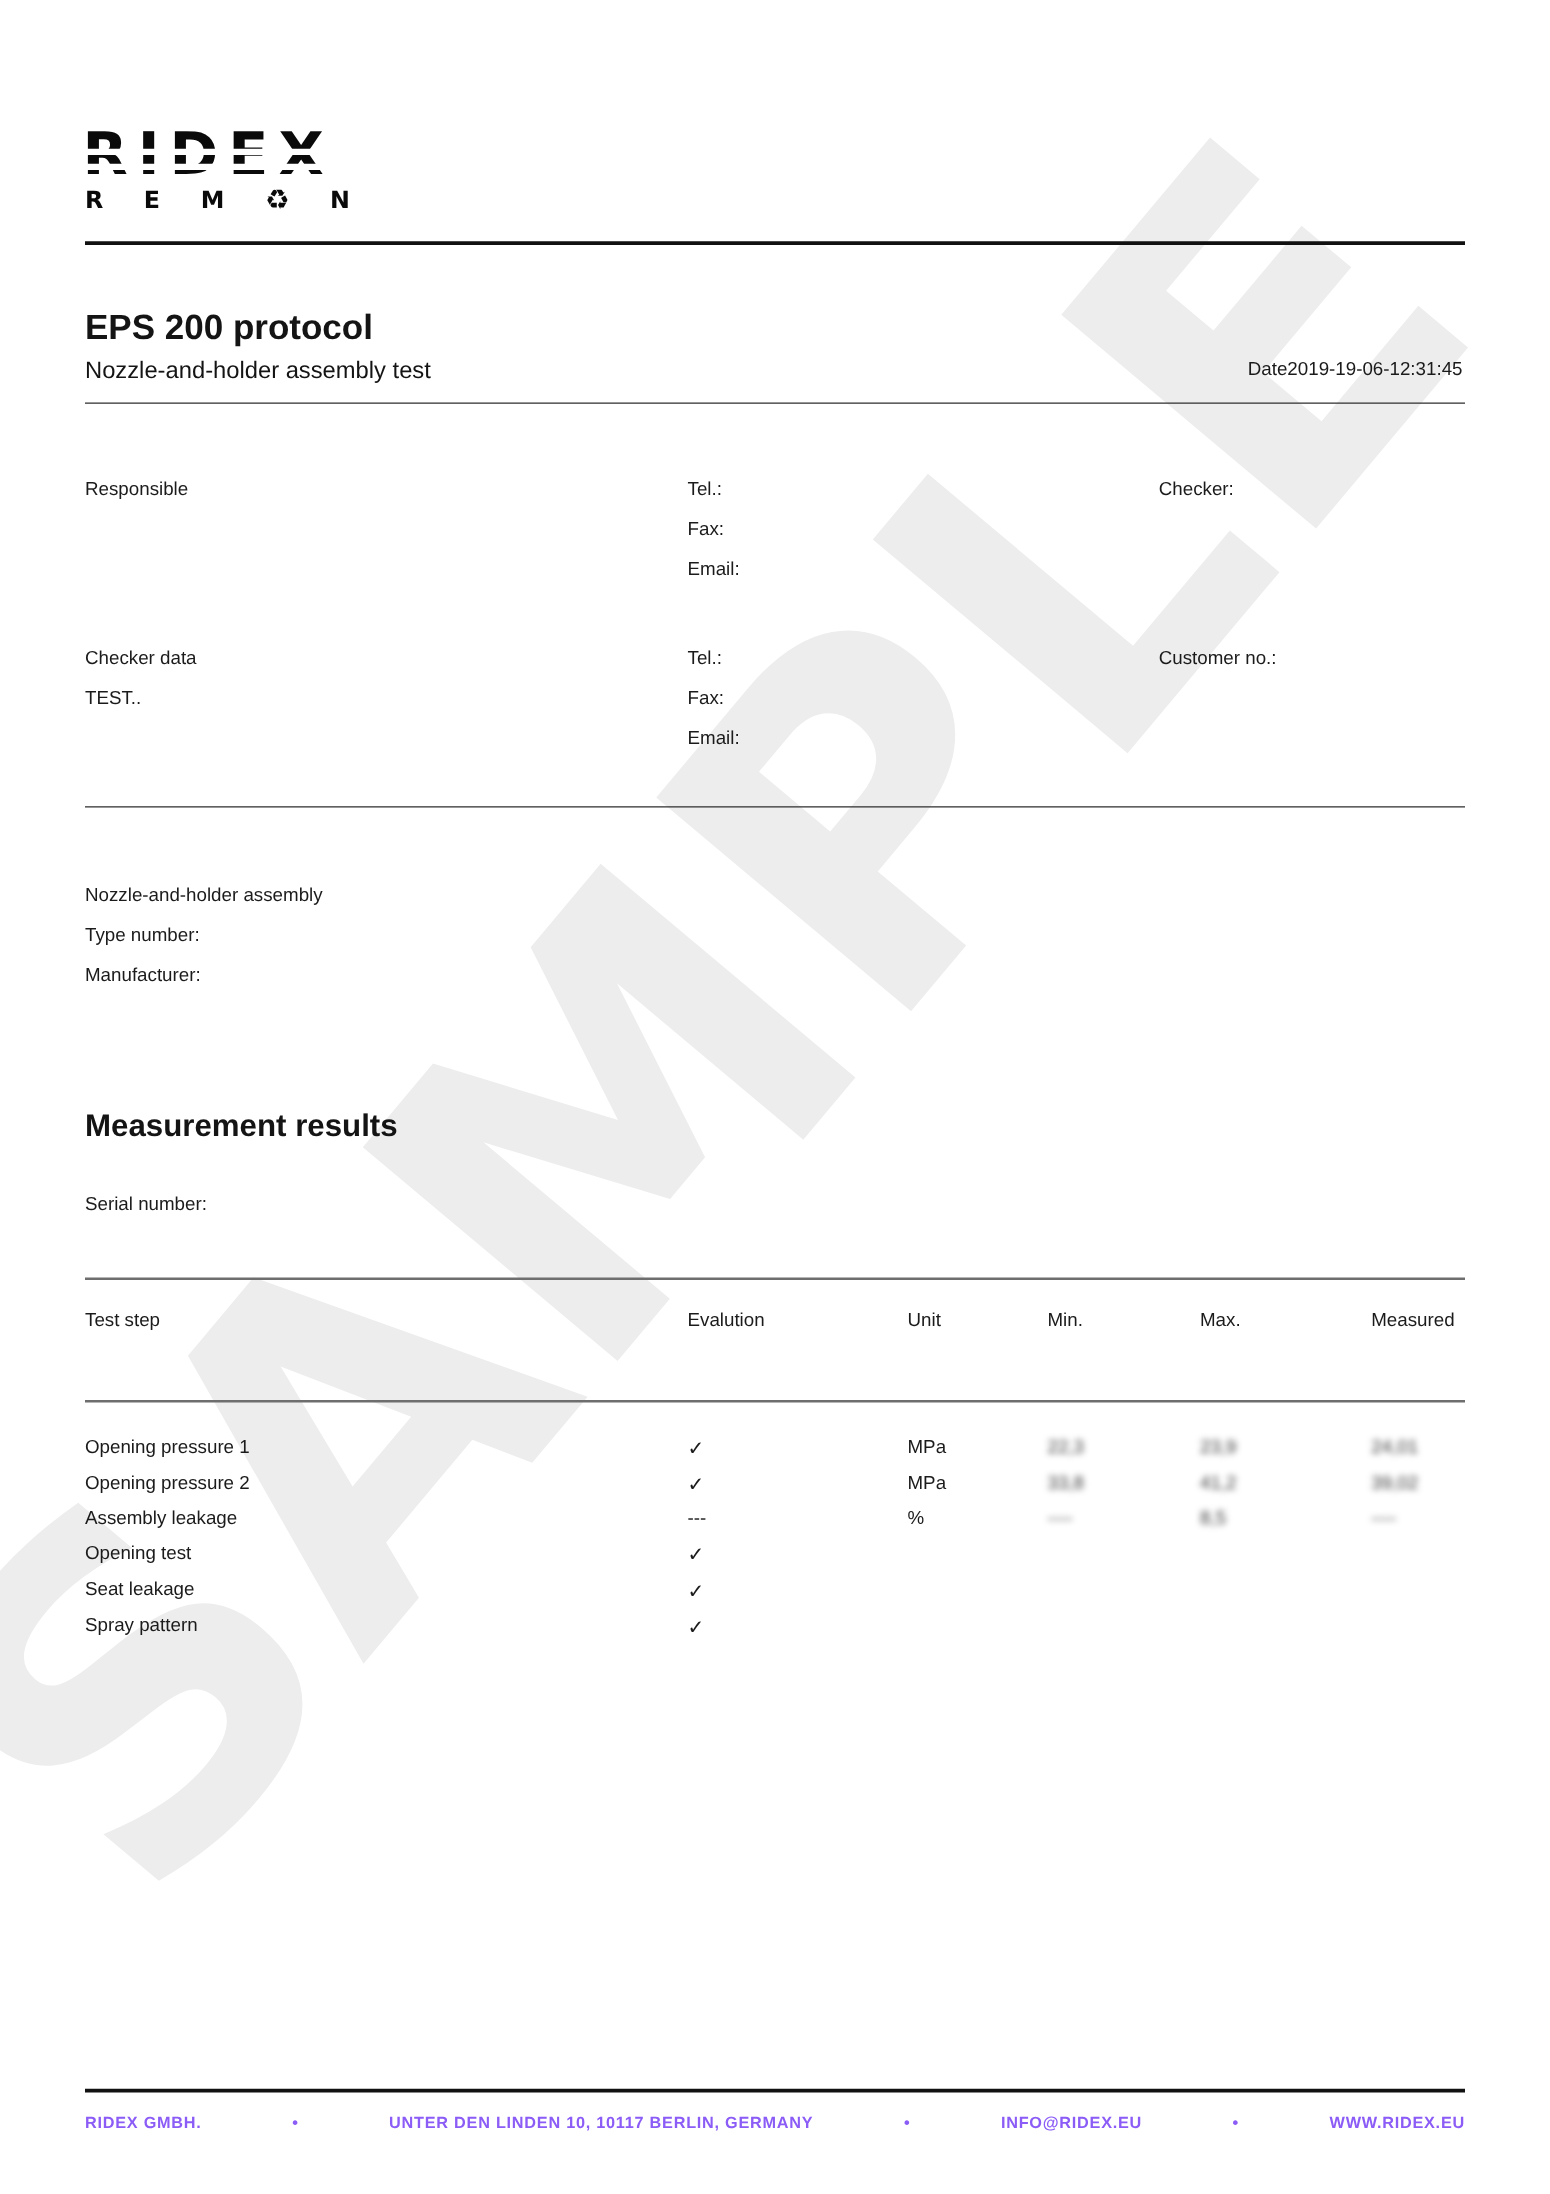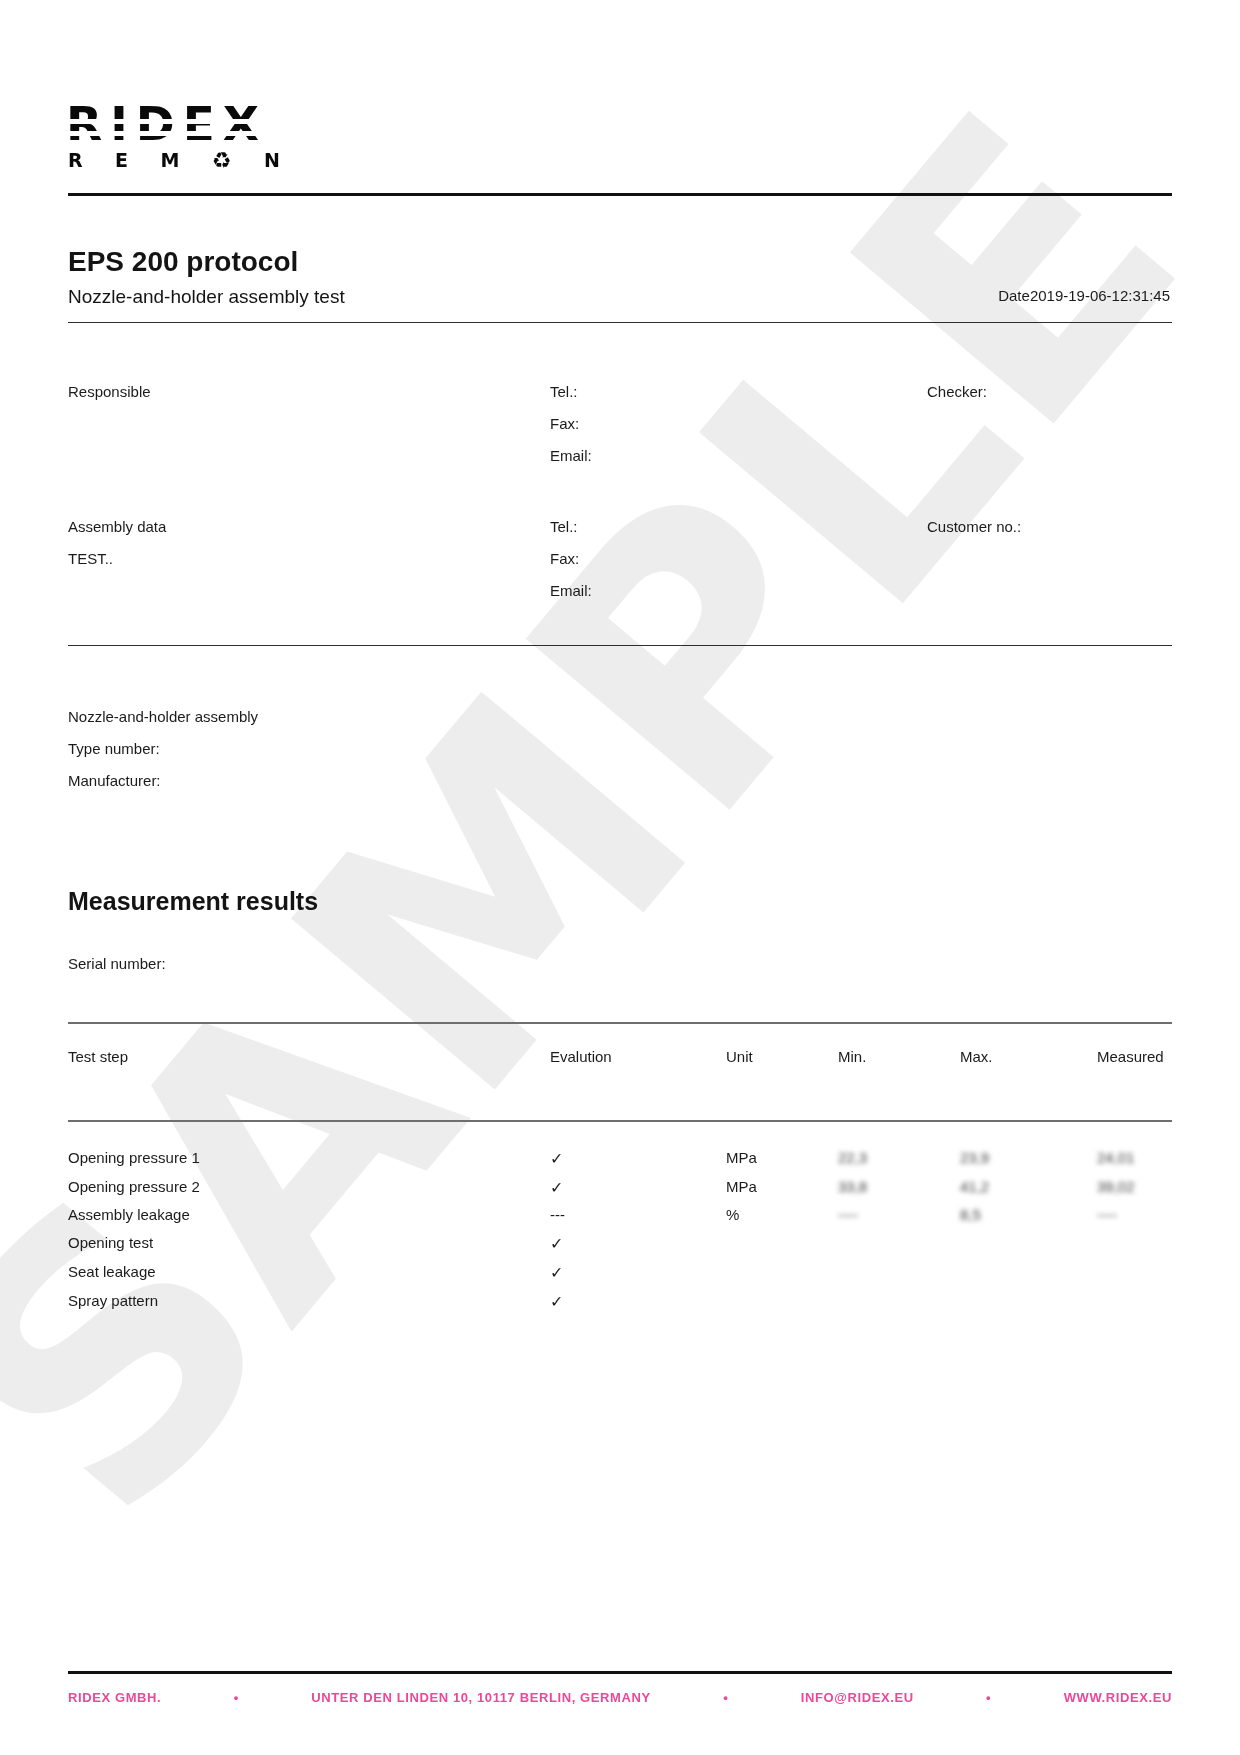--- a/index.html
+++ b/index.html
@@ -94,21 +94,21 @@
   .footer {
     position: absolute;
     left: 68px; top: 1690px;
     width: 1104px;
     display: flex;
     justify-content: space-between;
     align-items: center;
     font-size: 13px;
     font-weight: bold;
     letter-spacing: 0.6px;
-    color: #ec4899;
+    color: #8b5cf6;
     z-index: 2;
   }
   .footer .bullet { font-size: 13px; }
 </style>
 </head>
 <body>
 
 <div class="page">
 
   <div class="watermark">SAMPLE</div>
@@ -137,21 +137,21 @@
 
   <div class="abs t15 col-left" style="top:383px;">Responsible</div>
   <div class="abs t15 col-mid stack" style="top:383px;">
     <span>Tel.:</span>
     <span>Fax:</span>
     <span>Email:</span>
   </div>
   <div class="abs t15 col-right" style="top:383px;">Checker:</div>
 
   <div class="abs t15 col-left stack" style="top:518px;">
-    <span>Assembly data</span>
+    <span>Checker data</span>
     <span>TEST..</span>
   </div>
   <div class="abs t15 col-mid stack" style="top:518px;">
     <span>Tel.:</span>
     <span>Fax:</span>
     <span>Email:</span>
   </div>
   <div class="abs t15 col-right" style="top:518px;">Customer no.:</div>
 
   <div class="rule rule-thin" style="top:645px;"></div>

